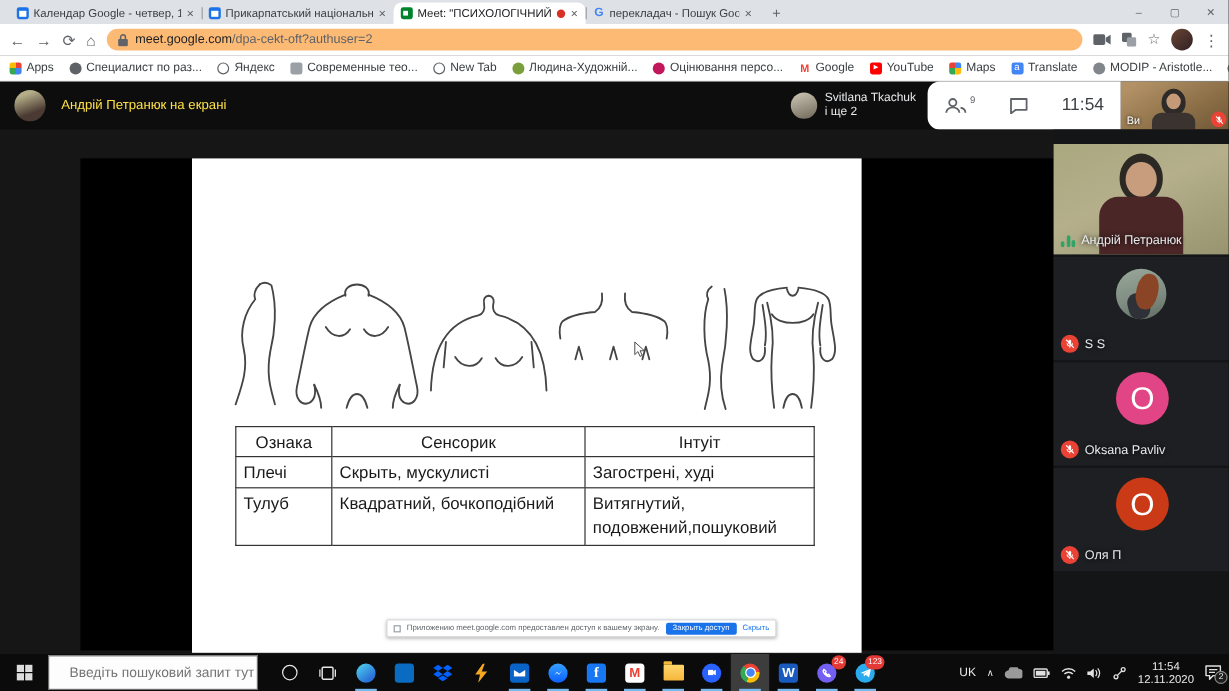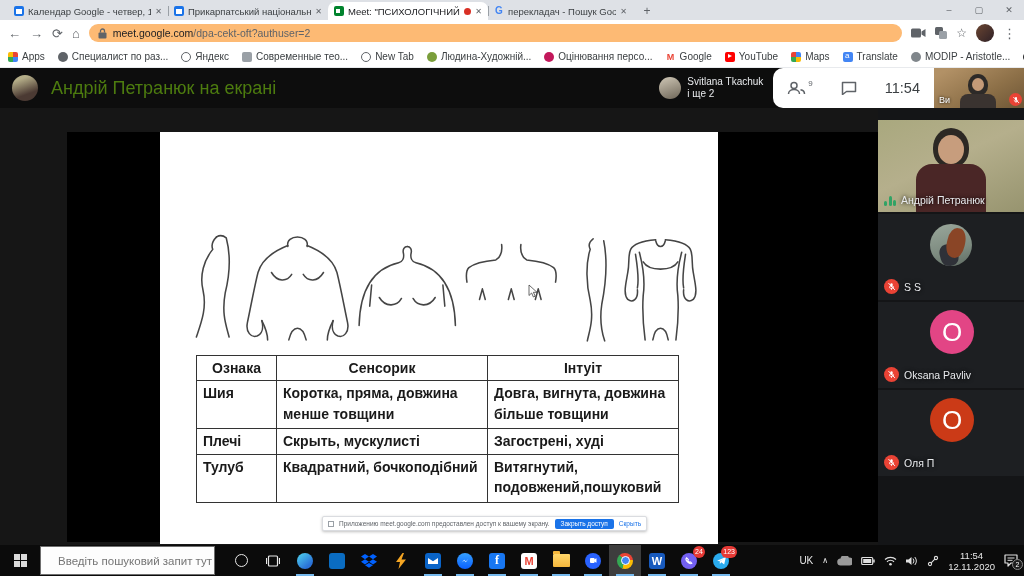--- a/index.html
+++ b/index.html
@@ -58,21 +58,21 @@
   .f-maps{background:conic-gradient(#4285f4 0 25%,#fbbc05 0 50%,#34a853 0 75%,#ea4335 0)}
   .f-tr{background:#4285f4;position:relative}
   .f-tr::after{content:"a";color:#fff;font-size:8px;position:absolute;left:2.5px;top:-1px}
   .f-modip{background:#80868b;border-radius:50%}
   .f-bp{background:#202124;border-radius:50%}
 
   
   .meethdr{position:absolute;left:0;top:68px;width:1024px;height:40px;background:#0d0d0d}
   .presenter{position:absolute;left:12px;top:7px;display:flex;align-items:center;gap:13px}
   .pres-av{width:26px;height:26px;border-radius:50%;background:linear-gradient(160deg,#b4ad88 20%,#4b3a33 70%)}
-  .pres-name{color:#4d7c0f;font-size:18px}
+  .pres-name{color:#fde047;font-size:11px}
   .pillgrp{position:absolute;right:90px;top:0;height:40px;display:flex;align-items:center}
   .svit{display:flex;align-items:center;gap:6px;margin-right:10px}
   .svit-av{width:22px;height:22px;border-radius:50%;background:linear-gradient(160deg,#cfc7b6,#6e6658)}
   .svit-txt{color:#e8eaed;font-size:10px;line-height:12px}
   .whitepill{height:40px;background:#fff;border-radius:10px 0 0 10px;display:flex;align-items:center}
   .wp-item{padding:0 14px;display:flex;align-items:center;position:relative}
   .wp-item+.wp-item::before{content:"";position:absolute;left:0;top:10px;bottom:10px;width:1px;background:#e0e0e0}
   .wp-count{font-size:8px;color:#5f6368;position:relative;top:-5px;margin-left:1px}
   .wp-time{font-size:14.5px;color:#3c4043}
   .selfthumb{position:absolute;right:0;top:0;width:90px;height:40px;overflow:hidden;
@@ -90,21 +90,21 @@
   .main{position:absolute;left:0;top:108px;width:1024px;height:437px;background:#161616}
   .sharedscreen{position:absolute;left:67px;top:24px;width:811px;height:410px;background:#000}
   .slide{position:absolute;left:93px;top:0;width:558px;height:412px;background:#fff;overflow:hidden}
   .slide-title{position:absolute;left:0;top:26px;width:100%;text-align:center;font-size:33px;color:#1c1c1c}
   .bodies{position:absolute;left:20px;top:92px}
   .bodies path{fill:none;stroke:#454545;stroke-width:1.6;stroke-linecap:round;stroke-linejoin:round}
   .cursor{position:absolute;left:368px;top:152px}
   .slide table{position:absolute;left:36px;top:223px;width:482px;border-collapse:collapse;table-layout:fixed;
     font-size:14px;color:#1a1a1a}
   .slide th,.slide td{border:1.6px solid #333;padding:2px 6px;vertical-align:top;line-height:1.45;
-    font-weight:bold;text-align:left}
+    font-weight:normal;text-align:left}
   .slide th{text-align:center;height:22px}
   .c0{width:80px}.c1{width:211px}.c2{width:191px}
   .r-tall td{height:48px}
 
   
   .sharenote{position:absolute;left:162px;top:384px;height:15px;background:#fff;border:1px solid #dadce0;
     border-radius:2px;box-shadow:0 1px 3px rgba(0,0,0,.25);display:flex;align-items:center;gap:5px;
     padding:0 5px;font-size:6.5px;color:#5f6368;white-space:nowrap}
   .sharenote .n-ic{width:6px;height:6px;border:1px solid #9aa0a6;flex:0 0 auto}
   .sharenote .btn-stop{background:#1a73e8;color:#fff;border-radius:2px;padding:1.5px 6px}
@@ -383,25 +383,20 @@
           <path d="M1,1 L1,11.5 L3.6,9 L5.4,13 L7.2,12.2 L5.4,8.3 L9,8.3 Z" fill="#fff" stroke="#444" stroke-width="0.8"></path>
         </svg>
 
         <table>
           <tbody>
               <tr>
             <th class="c0">Ознака</th>
             <th class="c1">Сенсорик</th>
             <th class="c2">Інтуіт</th>
           </tr>
-          <tr class="r-tall">
-            <td>Шия</td>
-            <td>Коротка, пряма, довжина менше товщини</td>
-            <td>Довга, вигнута, довжина більше товщини</td>
-          </tr>
           <tr>
             <td>Плечі</td>
             <td>Скрыть, мускулисті</td>
             <td>Загострені, худі</td>
           </tr>
           <tr class="r-tall">
             <td>Тулуб</td>
             <td>Квадратний, бочкоподібний</td>
             <td>Витягнутий, подовжений,пошуковий</td>
           </tr>

